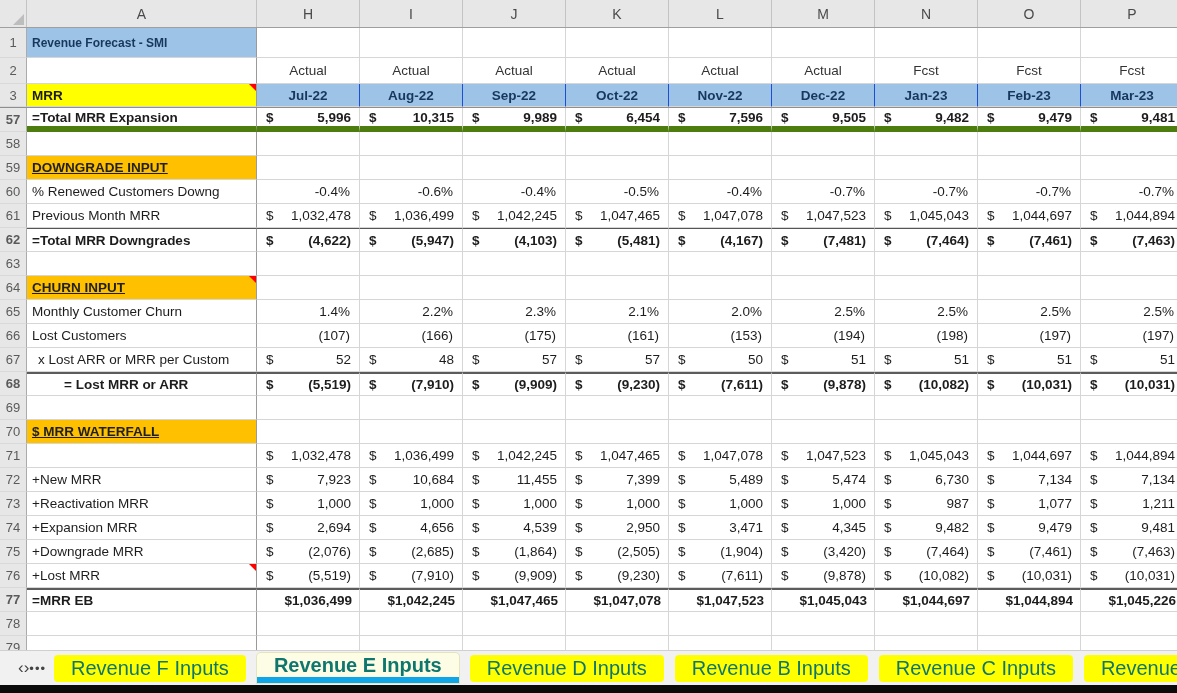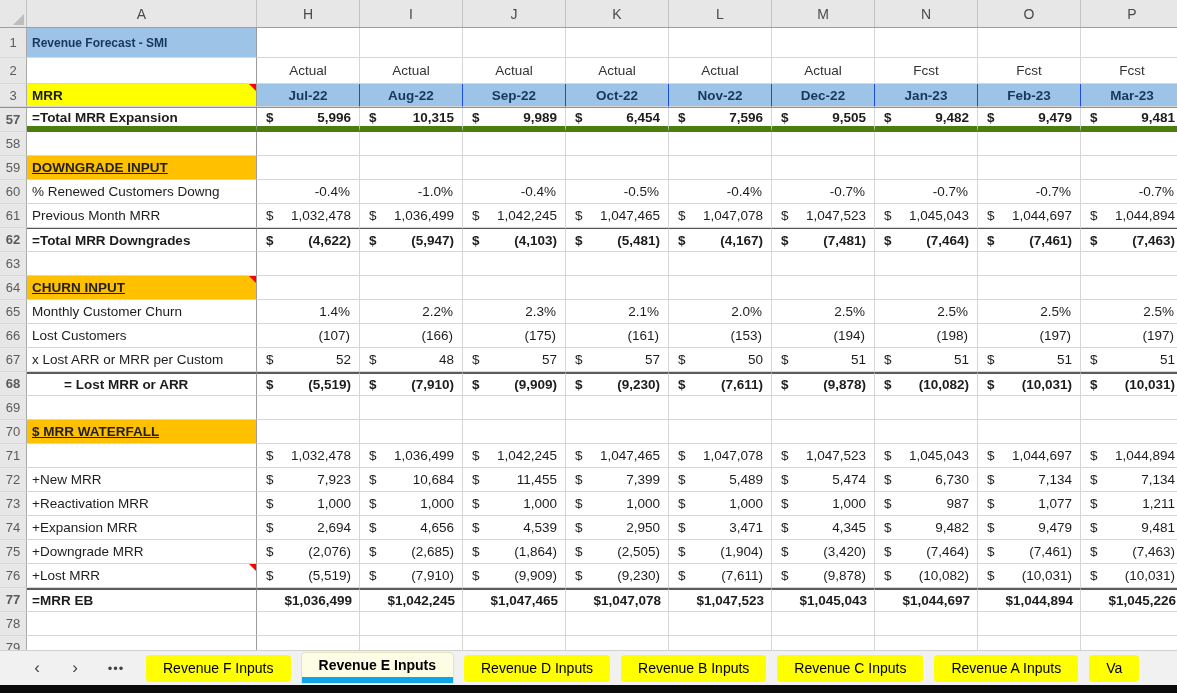--- a/index.html
+++ b/index.html
@@ -54,21 +54,21 @@
 
   .tabbar {
     position:absolute; left:0; top:650px; width:100%; height:35px;
     background:#f1f1f1; border-top:1px solid #d0d0d0;
     display:flex; align-items:center; padding-left:18px;
   }
   .navbtn { color:#444; font-size:17px; width:38px; text-align:center; cursor:pointer; user-select:none; }
   .morebtn { color:#444; font-size:13px; letter-spacing:1px; width:44px; text-align:center; cursor:pointer; }
   .tabs { display:flex; align-items:center; gap:11px; margin-left:8px; }
   .tab {
-    background:#ffff00; color:#000000; font-size:14px; height:27px;
+    background:#ffff00; color:#0f766e; font-size:20px; height:27px;
     border-radius:4px; display:flex; align-items:center; padding:0 17px;
     white-space:nowrap; cursor:pointer;
   }
   .tab.active {
     background:#fdfde6; font-weight:700; border-radius:4px 4px 0 0;
     box-shadow:0 0 0 1px #e4e4c0; border-bottom:6px solid #0ea5e9; height:30px;
   }
   .bottombar { position:absolute; left:0; bottom:0; width:100%; height:8px; background:#0b0b0b; }
 </style>
 </head>
@@ -212,21 +212,21 @@
           <div class="cell"></div>
           <div class="cell"></div>
           <div class="cell"></div>
         </div>
         <div class="row bodyrow">
           <div class="numgut">60</div>
           <div class="cell labelcell">
             <div class="" style="overflow: hidden; white-space: nowrap;">% Renewed Customers Downg</div>
           </div>
           <div class="cell plainv">-0.4%</div>
-          <div class="cell plainv">-1.0%</div>
+          <div class="cell plainv">-0.6%</div>
           <div class="cell plainv">-0.4%</div>
           <div class="cell plainv">-0.5%</div>
           <div class="cell plainv">-0.4%</div>
           <div class="cell plainv">-0.7%</div>
           <div class="cell plainv">-0.7%</div>
           <div class="cell plainv">-0.7%</div>
           <div class="cell plainv">-0.7%</div>
         </div>
         <div class="row bodyrow">
           <div class="numgut">61</div>
@@ -369,21 +369,21 @@
           <div class="cell plainv">(161)</div>
           <div class="cell plainv">(153)</div>
           <div class="cell plainv">(194)</div>
           <div class="cell plainv">(198)</div>
           <div class="cell plainv">(197)</div>
           <div class="cell plainv">(197)</div>
         </div>
         <div class="row bodyrow">
           <div class="numgut">67</div>
           <div class="cell labelcell">
-            <div class="" style="overflow: hidden; white-space: nowrap;">x Lost ARR or MRR per Custom</div>
+            <div class="" style="overflow: hidden; white-space: nowrap; margin-left: 6px;">x Lost ARR or MRR per Custom</div>
           </div>
           <div class="cell usd">
             <div class="">$</div>
             <div class="">52</div>
           </div>
           <div class="cell usd">
             <div class="">$</div>
             <div class="">48</div>
           </div>
           <div class="cell usd">

